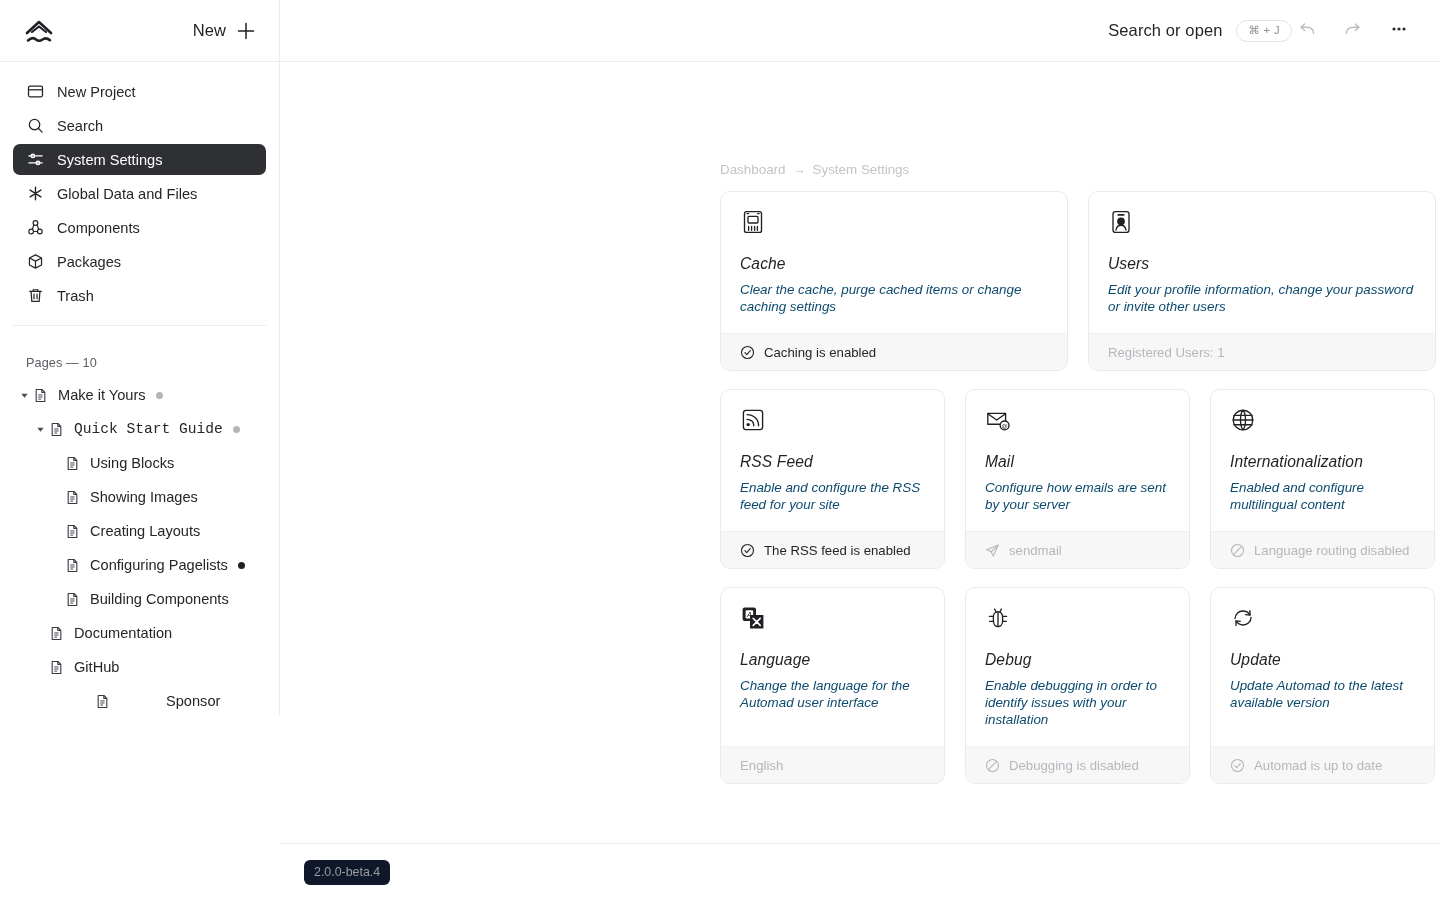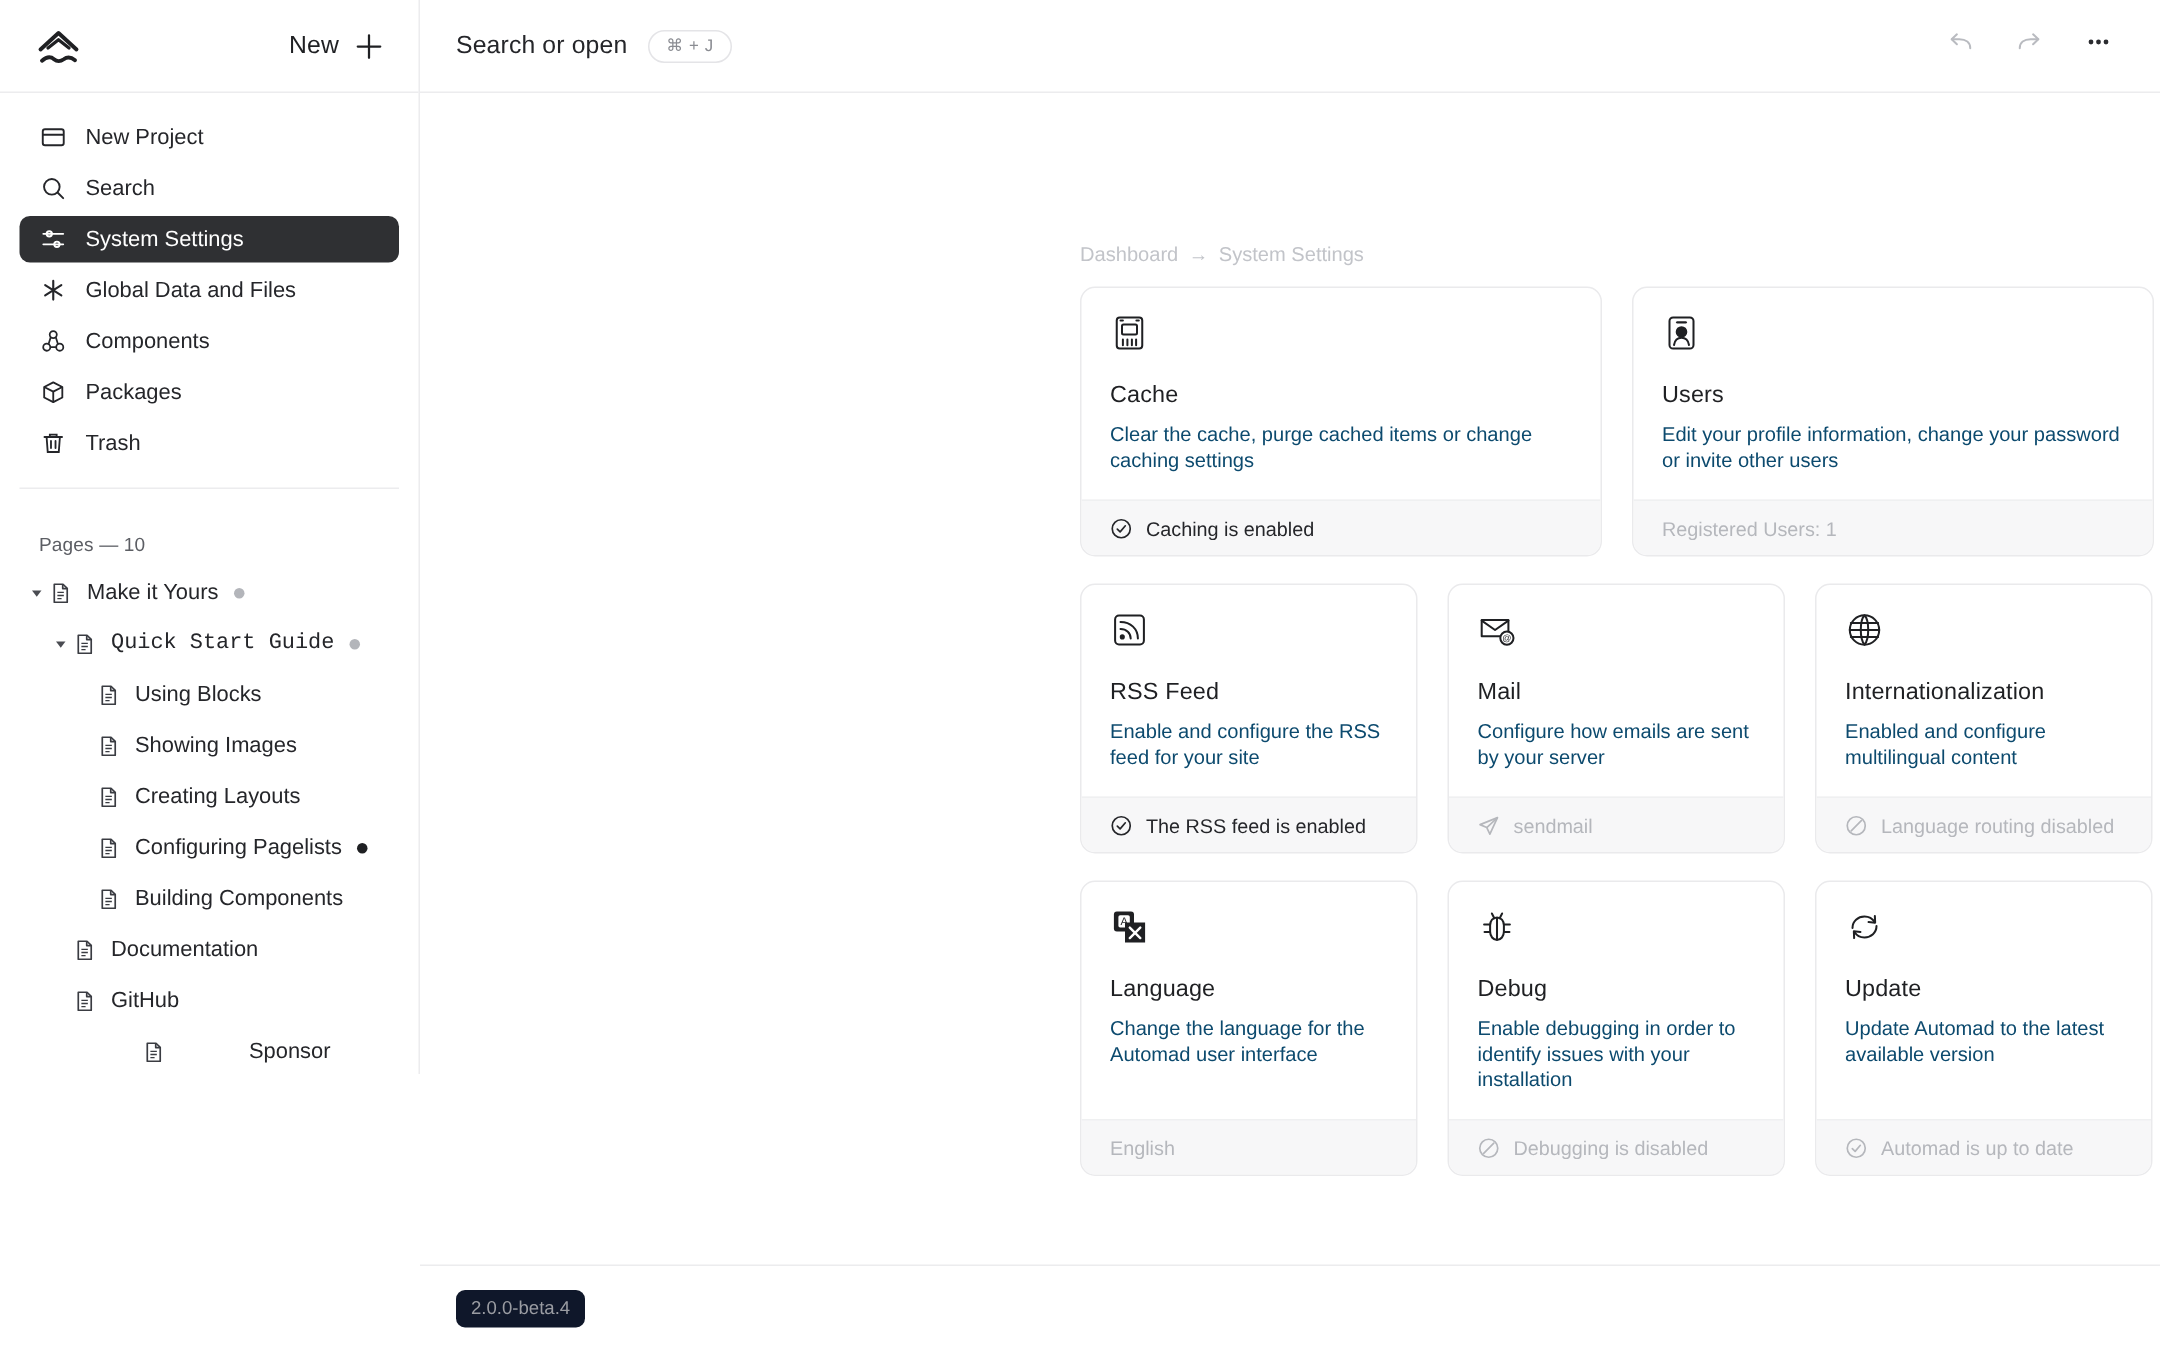--- a/index.html
+++ b/index.html
@@ -61,21 +61,21 @@
   .tree-label { white-space: nowrap; }
   .dot { width: 7px; height: 7px; border-radius: 50%; margin-left: 10px; flex: 0 0 7px; }
   .dot.grey { background: #b3b5ba; }
   .dot.dark { background: #1f2023; }
 
   
   .main { flex: 1 1 auto; height: 900px; display: flex; flex-direction: column; min-width: 0; }
   .topbar {
     height: 62px; flex: 0 0 62px;
     border-bottom: 1px solid #ececee;
-    display: flex; align-items: center; justify-content: space-between;
+    display: flex; align-items: center; justify-content: flex-end;
     padding: 0 26px 0 24px;
   }
   .search-zone { display: flex; align-items: center; gap: 14px; cursor: pointer; }
   .search-title { font-size: 16.5px; color: #25262a; letter-spacing: .1px; }
   .kbd {
     border: 1px solid #e4e4e7; border-radius: 20px;
     padding: 3px 11px 4px; font-size: 11.2px; color: #8a8c92;
     background: #fff; letter-spacing: .4px;
   }
   .top-actions { display: flex; align-items: center; gap: 16px; }
@@ -95,21 +95,21 @@
   .grid { display: flex; flex-direction: column; gap: 18px; }
   .row { display: flex; gap: 20px; }
 
   .card {
     border: 1px solid #eaeaec; border-radius: 10px;
     background: #fff; display: flex; flex-direction: column;
     overflow: hidden; cursor: pointer;
   }
   .card.wide { width: 348px; }
   .card.narrow { width: 225px; }
-  .card-body { padding: 17px 19px 18px 19px; flex: 1 1 auto; }
+  .card-body { padding: 17px 19px 18px 19px; flex: 1 1 auto; font-style: italic; }
   .card-ico { width: 26px; height: 26px; margin-bottom: 20px; }
   .card-title { font-size: 15.6px; font-weight: 400; color: #1f2023; margin-bottom: 8px; letter-spacing: .1px; }
   .card-desc { font-size: 13.4px; line-height: 17px; color: #0c4a6e; }
   .card-foot {
     border-top: 1px solid #eff0f1;
     background: #f7f7f8;
     padding: 0 19px; height: 37px;
     display: flex; align-items: center; gap: 9px;
     font-size: 13.2px;
   }

